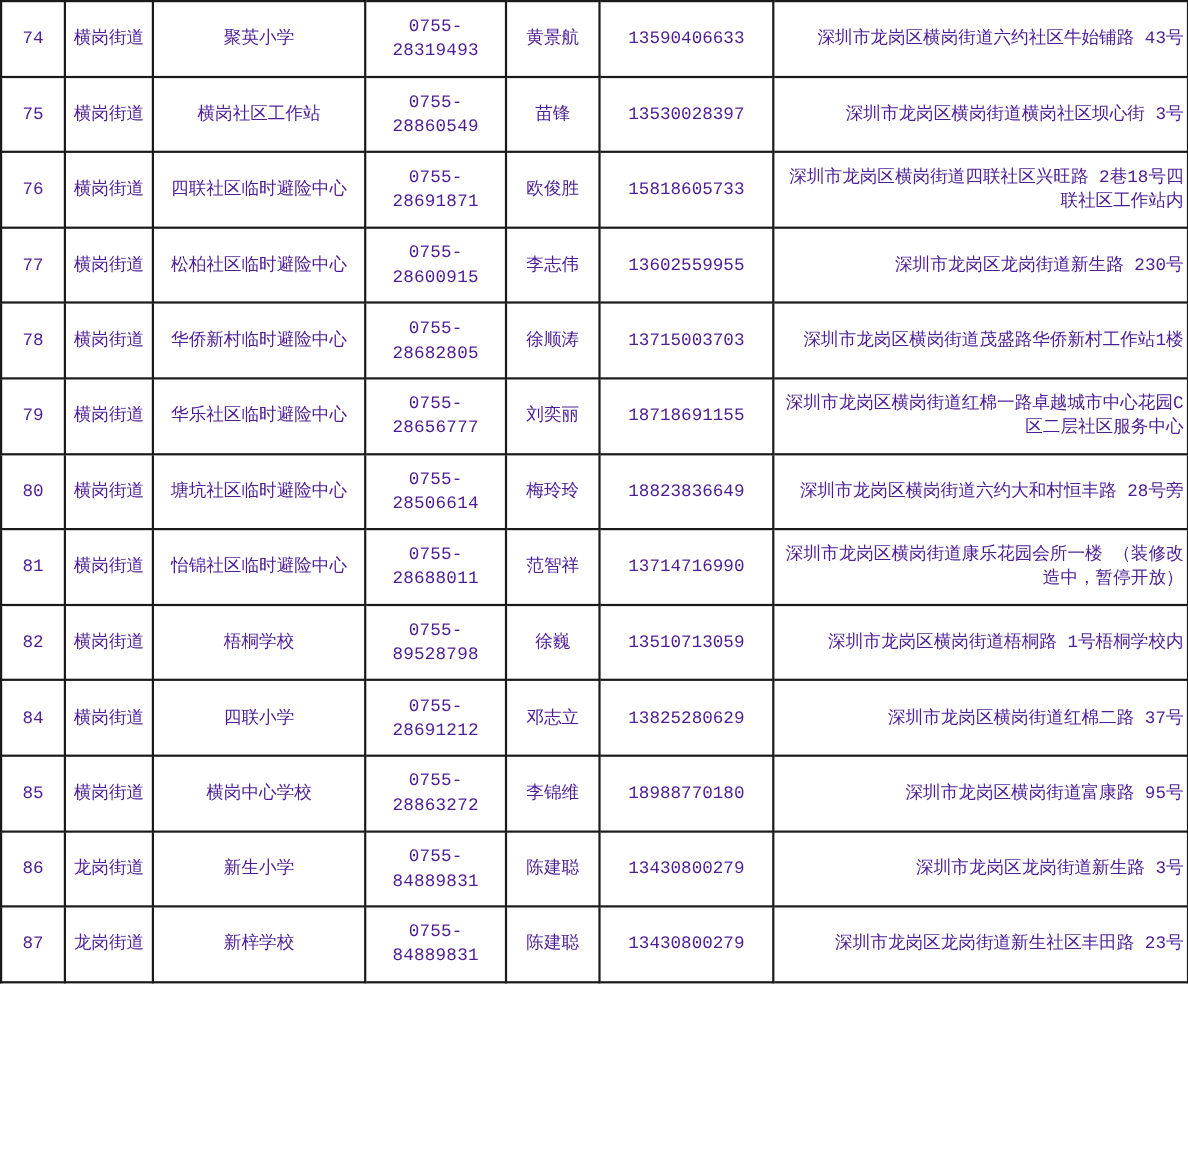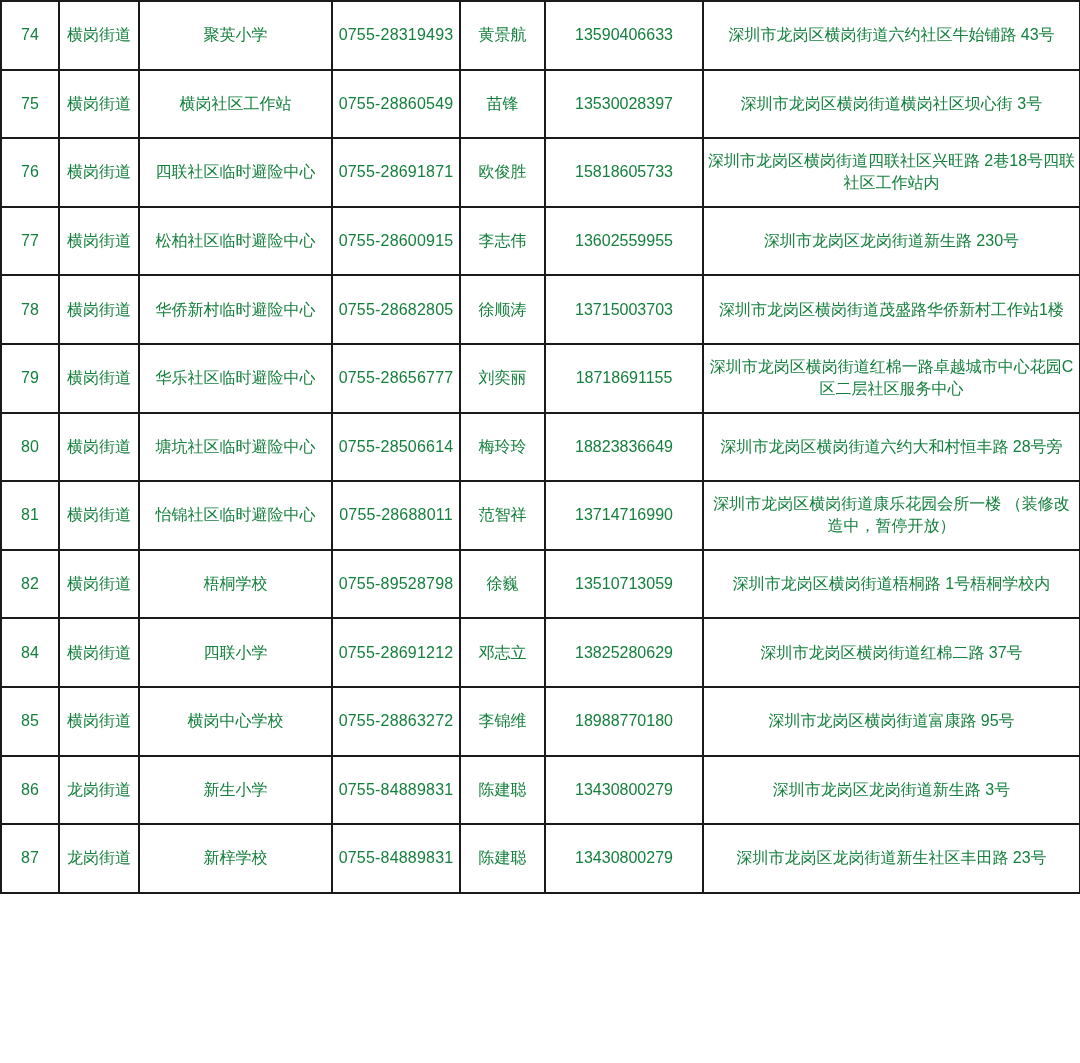--- a/index.html
+++ b/index.html
@@ -2,37 +2,37 @@
 <html><head>
 <meta charset="utf-8">
 <style>
   html, body { margin: 0; padding: 0; background: #ffffff; }
   body { width: 1080px; height: 1063px; overflow: hidden; }
   table.shelters {
     border-collapse: collapse;
     table-layout: fixed;
     width: 1079px;
     margin-left: 0;
-    font-family: Liberation Sans, sans-serif;
+    font-family: Liberation Mono, monospace;
     font-size: 16px;
-    color: #15803d;
+    color: #4c1d95;
   }
   table.shelters td {
     border: 2px solid #1a1a1a;
     height: 66.6px;
     padding: 0 3px;
     line-height: 22px;
     vertical-align: middle;
     overflow: hidden;
   }
   td.c-no, td.c-street, td.c-site, td.c-tel, td.c-person, td.c-mobile { text-align: center; }
   td.c-street { white-space: nowrap; padding: 0 1px; }
   td.c-site { white-space: nowrap; padding: 0 2px; }
   td.c-tel { letter-spacing: 0.2px; }
-  td.c-addr { text-align: center; padding-left: 3px; padding-right: 2px; }
+  td.c-addr { text-align: right; padding-left: 3px; padding-right: 2px; }
   col.w-no { width: 58px; }
   col.w-street { width: 80px; }
   col.w-site { width: 193px; }
   col.w-tel { width: 128px; }
   col.w-person { width: 85px; }
   col.w-mobile { width: 158px; }
   col.w-addr { width: 377px; }
 </style>
 </head>
 <body>

